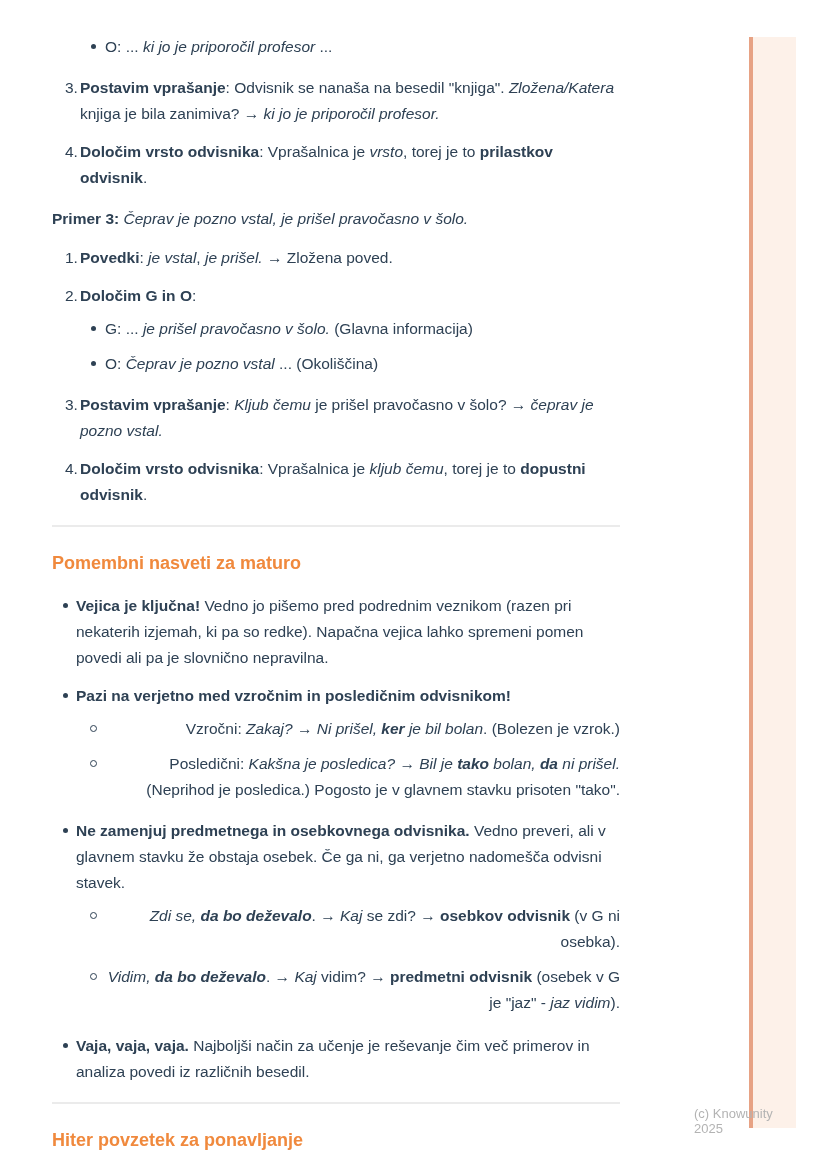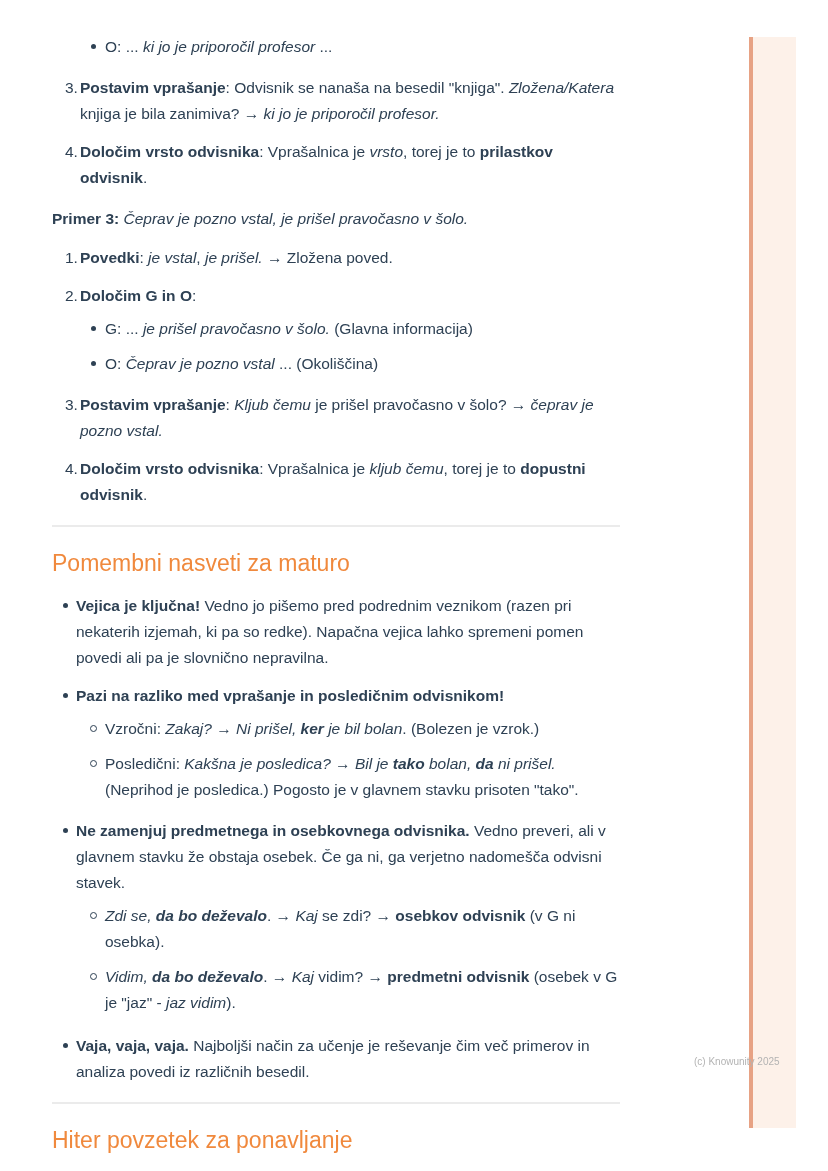--- a/index.html
+++ b/index.html
@@ -22,62 +22,62 @@
     font-size:15.5px;line-height:26px;
   }
   .block{position:relative;}
   .li{margin-bottom:12px;}
   .li-num{padding-left:28px;}
   .li-num .num{position:absolute;left:13px;top:0;}
   .li-dot{padding-left:24px;}
   .li-dot .dot{position:absolute;left:11px;top:10px;width:5px;height:5px;border-radius:50%;background:var(--text);}
   .li-dot2{padding-left:53px;margin-bottom:9px;}
   .li-dot2 .dot{position:absolute;left:39px;top:10px;width:5px;height:5px;border-radius:50%;background:var(--text);}
-  .li-circ{padding-left:53px;margin-bottom:9px;}
+  .li-circ{padding-left:53px;margin-bottom:9px;text-align:right;}
   .li-circ .circ{position:absolute;left:38px;top:9px;width:5px;height:5px;border-radius:50%;border:1.5px solid var(--text);box-sizing:content-box;}
   .para{margin:15px 0 13px 0;}
   .h2{
-    color:var(--accent);font-size:23px;line-height:30px;font-weight:400;
+    color:var(--accent);font-size:18px;line-height:30px;font-weight:700;
     margin:21px 0 15px 0;
   }
   .hr{border-top:2px solid var(--divider);margin-top:17px;margin-bottom:0;height:0;}
   .b{font-weight:700;}
   .i{font-style:italic;}
   .bi{font-weight:700;font-style:italic;}
   .edge-strip-fill{
     position:absolute;left:749px;top:37px;width:47px;height:1091px;
     background:var(--strip-fill);
   }
   .edge-strip-line{
     position:absolute;left:749px;top:37px;width:4px;height:1091px;
     background:var(--strip-line);
   }
   .copyright{
-    position:absolute;top:1056px;left:694px;width:100px;
-    font-size:10px;color:var(--muted);z-index:5;
+    position:absolute;top:1106px;left:694px;width:100px;
+    font-size:13px;color:var(--muted);z-index:5;
   }
 </style>
 </head>
 <body>
 
 <div class="content" id="content">
     <div class="block li li-dot2" style="margin-bottom: 15px;"><span class="dot"></span><span>O: ... </span><span class="i">ki jo je priporočil profesor</span><span> ...</span></div>
     <div class="block li li-num"><span class="num">3.</span><span class="b">Postavim vprašanje</span><span>: Odvisnik se nanaša na besedil "knjiga". </span><span class="i">Zložena/Katera</span><span> knjiga je bila zanimiva? → </span><span class="i">ki jo je priporočil profesor.</span></div>
     <div class="block li li-num"><span class="num">4.</span><span class="b">Določim vrsto odvisnika</span><span>: Vprašalnica je </span><span class="i">vrsto</span><span>, torej je to </span><span class="b">prilastkov odvisnik</span><span>.</span></div>
     <div class="block para"><span class="b">Primer 3: </span><span class="i">Čeprav je pozno vstal, je prišel pravočasno v šolo.</span></div>
     <div class="block li li-num"><span class="num">1.</span><span class="b">Povedki</span><span>: </span><span class="i">je vstal</span><span>, </span><span class="i">je prišel.</span><span> → Zložena poved.</span></div>
     <div class="block li li-num" style="margin-bottom: 7px;"><span class="num">2.</span><span class="b">Določim G in O</span><span>:</span></div>
     <div class="block li li-dot2"><span class="dot"></span><span>G: ... </span><span class="i">je prišel pravočasno v šolo.</span><span> (Glavna informacija)</span></div>
     <div class="block li li-dot2" style="margin-bottom: 15px;"><span class="dot"></span><span>O: </span><span class="i">Čeprav je pozno vstal</span><span> ... (Okoliščina)</span></div>
     <div class="block li li-num"><span class="num">3.</span><span class="b">Postavim vprašanje</span><span>: </span><span class="i">Kljub čemu</span><span> je prišel pravočasno v šolo? → </span><span class="i">čeprav je pozno vstal.</span></div>
     <div class="block li li-num"><span class="num">4.</span><span class="b">Določim vrsto odvisnika</span><span>: Vprašalnica je </span><span class="i">kljub čemu</span><span>, torej je to </span><span class="b">dopustni odvisnik</span><span>.</span></div>
     <div class="block hr"></div>
     <div class="block h2">Pomembni nasveti za maturo</div>
     <div class="block li li-dot"><span class="dot"></span><span class="b">Vejica je ključna!</span><span> Vedno jo pišemo pred podrednim veznikom (razen pri nekaterih izjemah, ki pa so redke). Napačna vejica lahko spremeni pomen povedi ali pa je slovnično nepravilna.</span></div>
-    <div class="block li li-dot" style="margin-bottom: 7px;"><span class="dot"></span><span class="b">Pazi na razliko med vprašanje in posledičnim odvisnikom!</span></div>
+    <div class="block li li-dot" style="margin-bottom: 7px;"><span class="dot"></span><span class="b">Pazi na verjetno med vzročnim in posledičnim odvisnikom!</span></div>
     <div class="block li li-circ"><span class="circ"></span><span>Vzročni: </span><span class="i">Zakaj?</span><span> → </span><span class="i">Ni prišel, </span><span class="bi">ker</span><span class="i"> je bil bolan</span><span>. (Bolezen je vzrok.)</span></div>
     <div class="block li li-circ" style="margin-bottom: 15px;"><span class="circ"></span><span>Posledični: </span><span class="i">Kakšna je posledica?</span><span> → </span><span class="i">Bil je </span><span class="bi">tako</span><span class="i"> bolan, </span><span class="bi">da</span><span class="i"> ni prišel.</span><span> (Neprihod je posledica.) Pogosto je v glavnem stavku prisoten "tako".</span></div>
     <div class="block li li-dot" style="margin-bottom: 7px;"><span class="dot"></span><span class="b">Ne zamenjuj predmetnega in osebkovnega odvisnika.</span><span> Vedno preveri, ali v glavnem stavku že obstaja osebek. Če ga ni, ga verjetno nadomešča odvisni stavek.</span></div>
     <div class="block li li-circ"><span class="circ"></span><span class="i">Zdi se, </span><span class="bi">da bo deževalo</span><span>. → </span><span class="i">Kaj</span><span> se zdi? → </span><span class="b">osebkov odvisnik</span><span> (v G ni osebka).</span></div>
     <div class="block li li-circ" style="margin-bottom: 17px;"><span class="circ"></span><span class="i">Vidim, </span><span class="bi">da bo deževalo</span><span>. → </span><span class="i">Kaj</span><span> vidim? → </span><span class="b">predmetni odvisnik</span><span> (osebek v G je "jaz" - </span><span class="i">jaz vidim</span><span>).</span></div>
     <div class="block li li-dot"><span class="dot"></span><span class="b">Vaja, vaja, vaja.</span><span> Najboljši način za učenje je reševanje čim več primerov in analiza povedi iz različnih besedil.</span></div>
     <div class="block hr"></div>
     <div class="block h2">Hiter povzetek za ponavljanje</div>
     <div class="block li li-dot"></div>
   </div>

